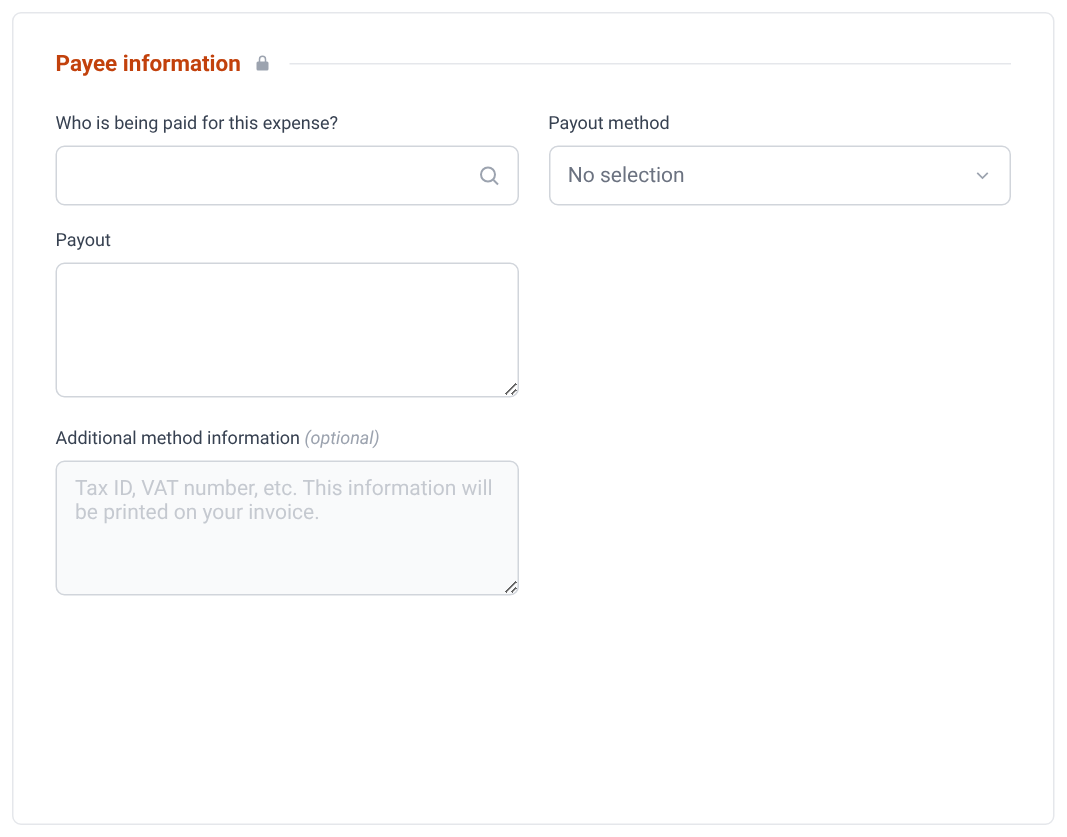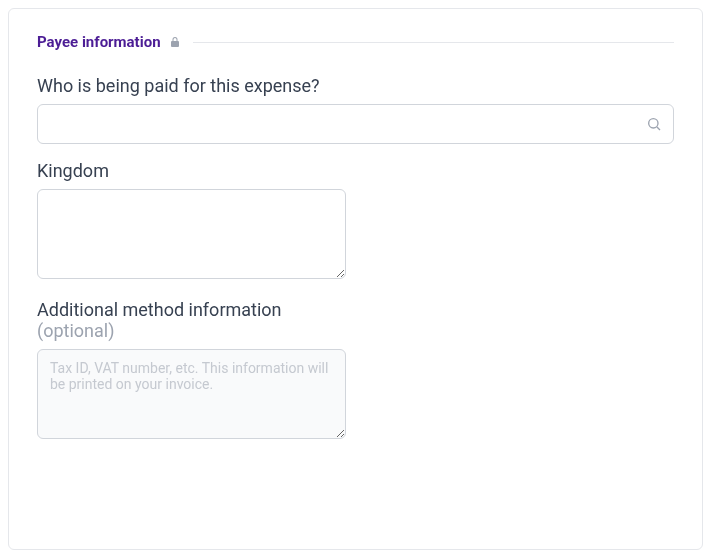--- a/index.html
+++ b/index.html
@@ -17,21 +17,21 @@
       height: 100%;
     }
     .section-header {
       display: flex;
       align-items: center;
       margin-bottom: 24px;
     }
     .section-title {
       font-size: 15px;
       font-weight: 700;
-      color: #4c1d95;
+      color: #c2410c;
     }
     .lock-icon {
       margin-left: 8px;
       color: #9ca3af;
       display: flex;
       align-items: center;
     }
     .header-divider {
       flex: 1;
       height: 1px;
@@ -44,27 +44,28 @@
       margin-bottom: 16px;
     }
     .form-col {
       flex: 1;
     }
     .form-col.half {
       flex: 0 0 calc(50% - 10px);
     }
     .field-label {
       display: block;
-      font-size: 18px;
+      font-size: 12px;
       color: #374151;
       margin-bottom: 8px;
       font-weight: 400;
     }
     .optional {
       color: #9ca3af;
+      font-style: italic;
     }
     .input-wrapper {
       position: relative;
       display: flex;
       align-items: center;
     }
     .text-input, .select-input {
       width: 100%;
       height: 40px;
       border: 1px solid #d1d5db;
@@ -132,26 +133,39 @@
         <input type="text" class="text-input" value="" style="">
         <span class="input-icon-right">
           <svg width="16" height="16" viewBox="0 0 24 24" fill="none" stroke="currentColor" stroke-width="2">
             <circle cx="11" cy="11" r="7"></circle>
             <line x1="21" y1="21" x2="16.5" y2="16.5"></line>
           </svg>
         </span>
       </div>
     </div>
 
+    <div class="form-col">
+      <label class="field-label">Payout method</label>
+      <div class="input-wrapper">
+        <button type="button" class="select-input">
+          <span class="select-placeholder">No selection</span>
+        </button>
+        <span class="input-icon-right">
+          <svg width="14" height="14" viewBox="0 0 24 24" fill="none" stroke="currentColor" stroke-width="2">
+            <polyline points="6 9 12 15 18 9"></polyline>
+          </svg>
+        </span>
+      </div>
+    </div>
   </div>
 
 
   <div class="form-row">
     <div class="form-col half">
-      <label class="field-label">Kingdom</label>
+      <label class="field-label">Payout</label>
       <textarea class="textarea-input" style=""></textarea>
     </div>
   </div>
 
   <div class="form-row">
     <div class="form-col half">
       <label class="field-label">
         <span>Additional method information</span>
         <span class="optional">(optional)</span>
       </label>

